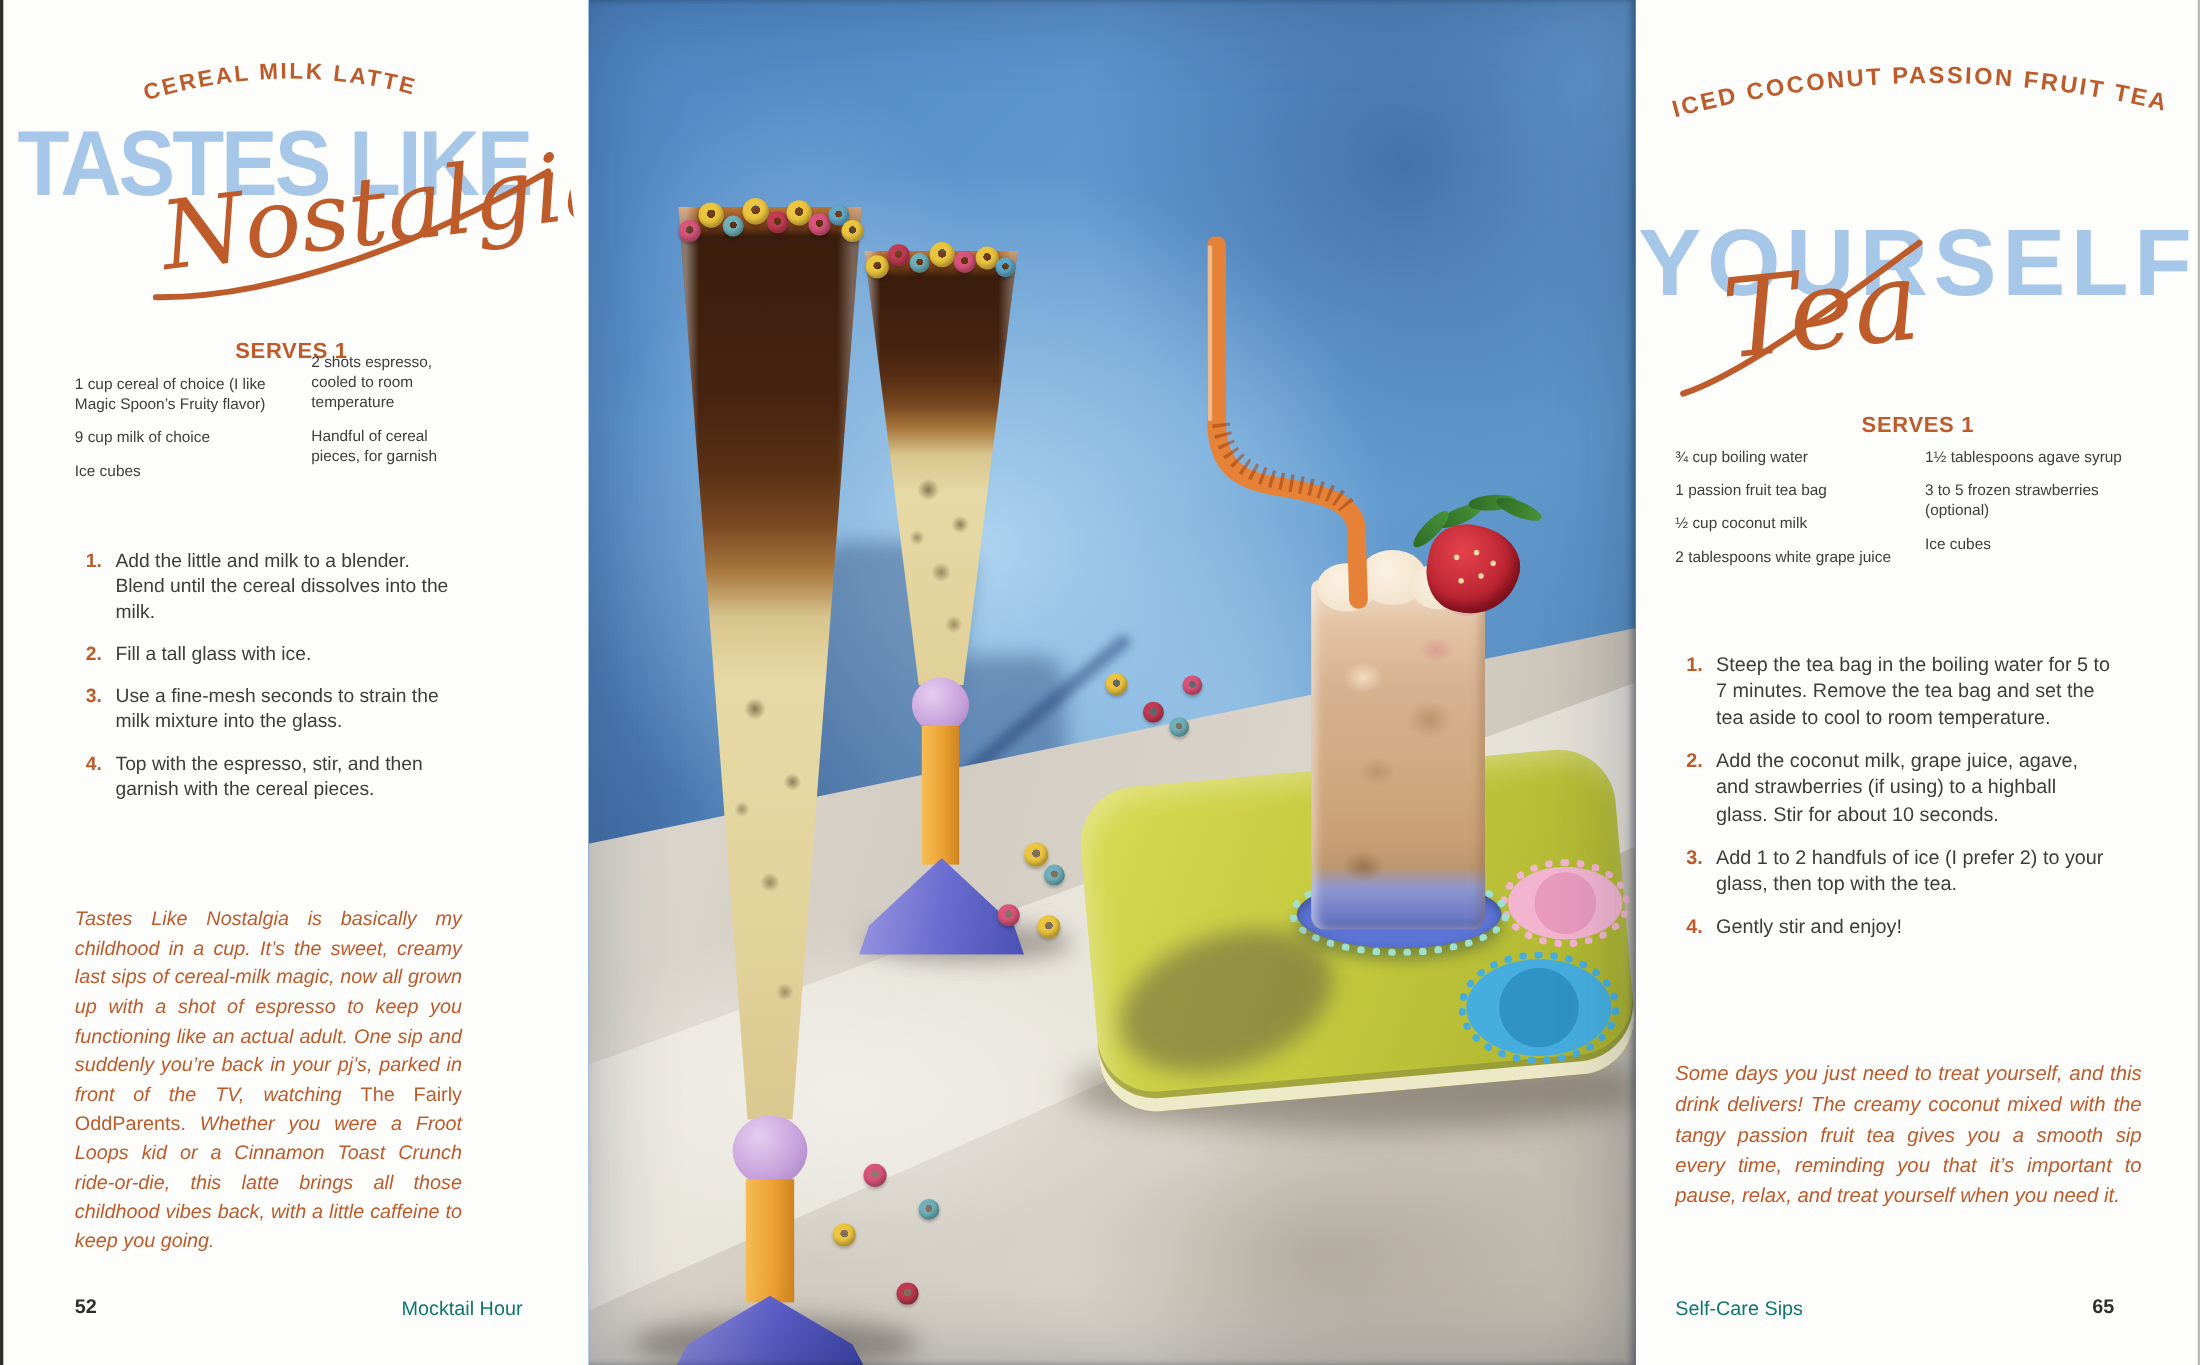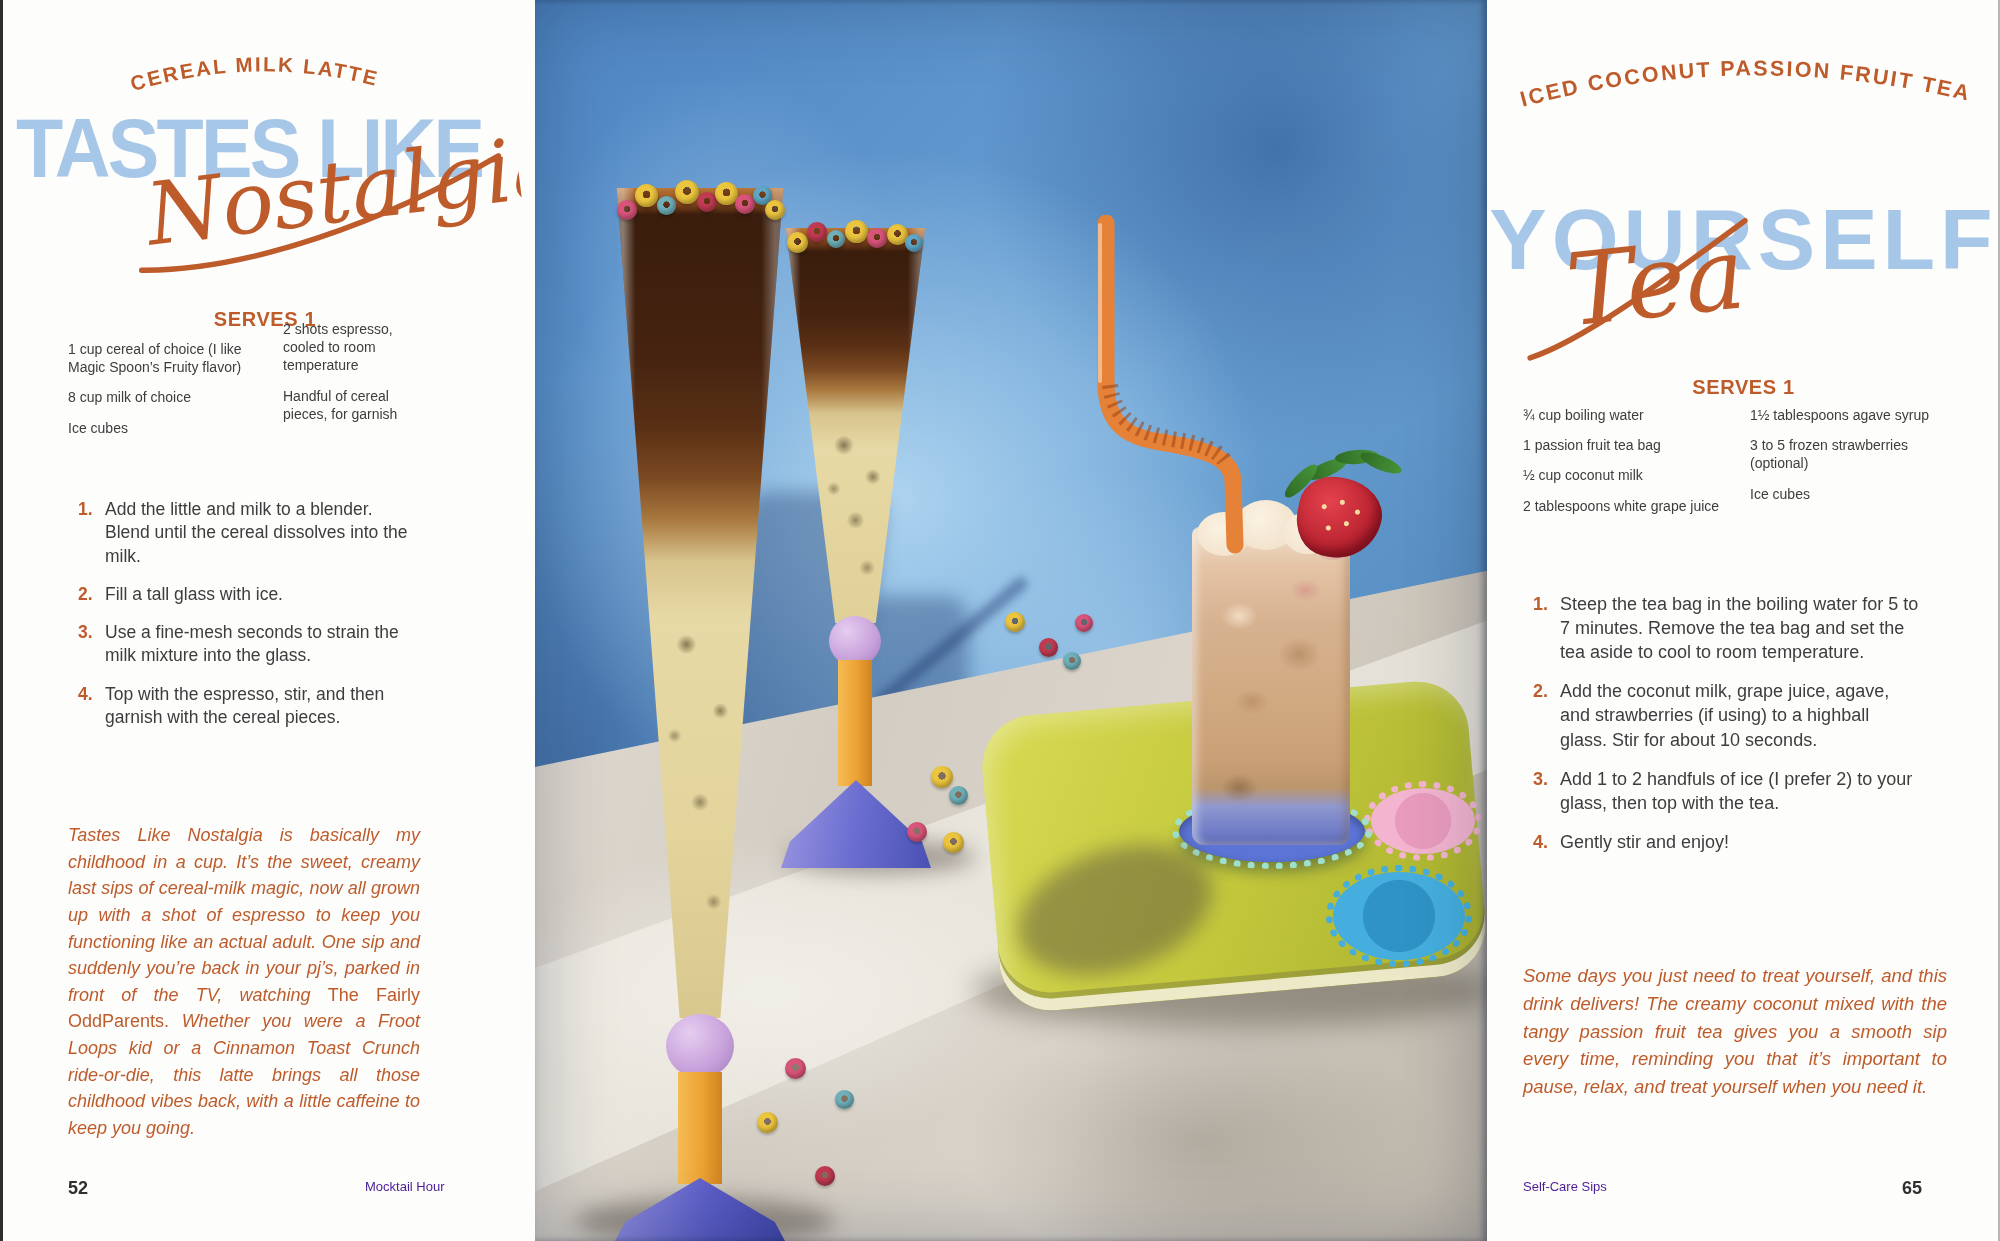--- a/index.html
+++ b/index.html
@@ -16,21 +16,21 @@
   .script-svg text{font-family:"DejaVu Serif",serif;font-style:italic;fill:#bd5b2b;}
   .serves{position:absolute;font-weight:bold;font-size:20px;letter-spacing:.6px;color:#bd5b2b;text-align:center;}
   .ing-col{position:absolute;font-size:14px;line-height:1.3;}
   .ing-col div{margin-bottom:12px;}
   .steps{position:absolute;}
   .step{display:flex;margin-bottom:15px;}
   .step-num{font-weight:bold;color:#bd5b2b;width:27px;flex:0 0 27px;}
   .note{position:absolute;font-style:italic;color:#bd5b2b;text-align:justify;}
   .note .upright{font-style:normal;}
   .pgnum{position:absolute;font-weight:bold;font-size:18px;color:#2f2f2f;}
-  .runhead{position:absolute;font-size:13px;color:#4c1d95;}
+  .runhead{position:absolute;font-size:18px;color:#0f766e;}
 
   
   .photo{position:absolute;left:535px;top:0;width:952px;height:1241px;overflow:hidden;
          background:
            radial-gradient(ellipse 55% 40% at 38% 40%, rgba(190,224,246,.8), rgba(190,224,246,0) 70%),
            radial-gradient(ellipse 45% 35% at 78% 12%, rgba(38,78,138,.55), rgba(38,78,138,0) 70%),
            radial-gradient(ellipse 40% 45% at 5% 62%, rgba(32,66,124,.5), rgba(32,66,124,0) 70%),
            radial-gradient(ellipse 30% 25% at 62% 55%, rgba(176,214,242,.55), rgba(176,214,242,0) 70%),
            radial-gradient(ellipse 25% 20% at 20% 20%, rgba(160,200,235,.4), rgba(160,200,235,0) 70%),
            linear-gradient(135deg,#4e85c2,#6aa2d5 45%,#4276ac);}
@@ -146,21 +146,21 @@
 
     <svg class="script-svg" style="position:absolute;left:118px;top:122px;transform:rotate(-7deg);" width="402" height="148" viewBox="0 0 402 148">
       <text x="28" y="102" font-size="86">Nostalgia</text>
       <path d="M 16 126 C 120 140, 262 108, 384 56" fill="none" stroke="#bd5b2b" stroke-width="5.5" stroke-linecap="round"></path>
     </svg>
 
     <div class="serves" style="left:70px;top:308px;width:390px;">SERVES 1</div>
 
     <div class="ing-col" style="left:68px;top:340px;width:205px;">
       <div>1 cup cereal of choice (I like Magic Spoon’s Fruity flavor)</div>
-      <div>8 cup milk of choice</div>
+      <div>9 cup milk of choice</div>
       <div>Ice cubes</div>
     </div>
     <div class="ing-col" style="left:283px;top:320px;width:150px;">
       <div>2 shots espresso, cooled to room temperature</div>
       <div>Handful of cereal pieces, for garnish</div>
     </div>
 
     <div class="steps" style="left:78px;top:498px;width:338px;font-size:17.5px;line-height:1.33;">
       <div class="step">
         <span class="step-num">1.</span>

